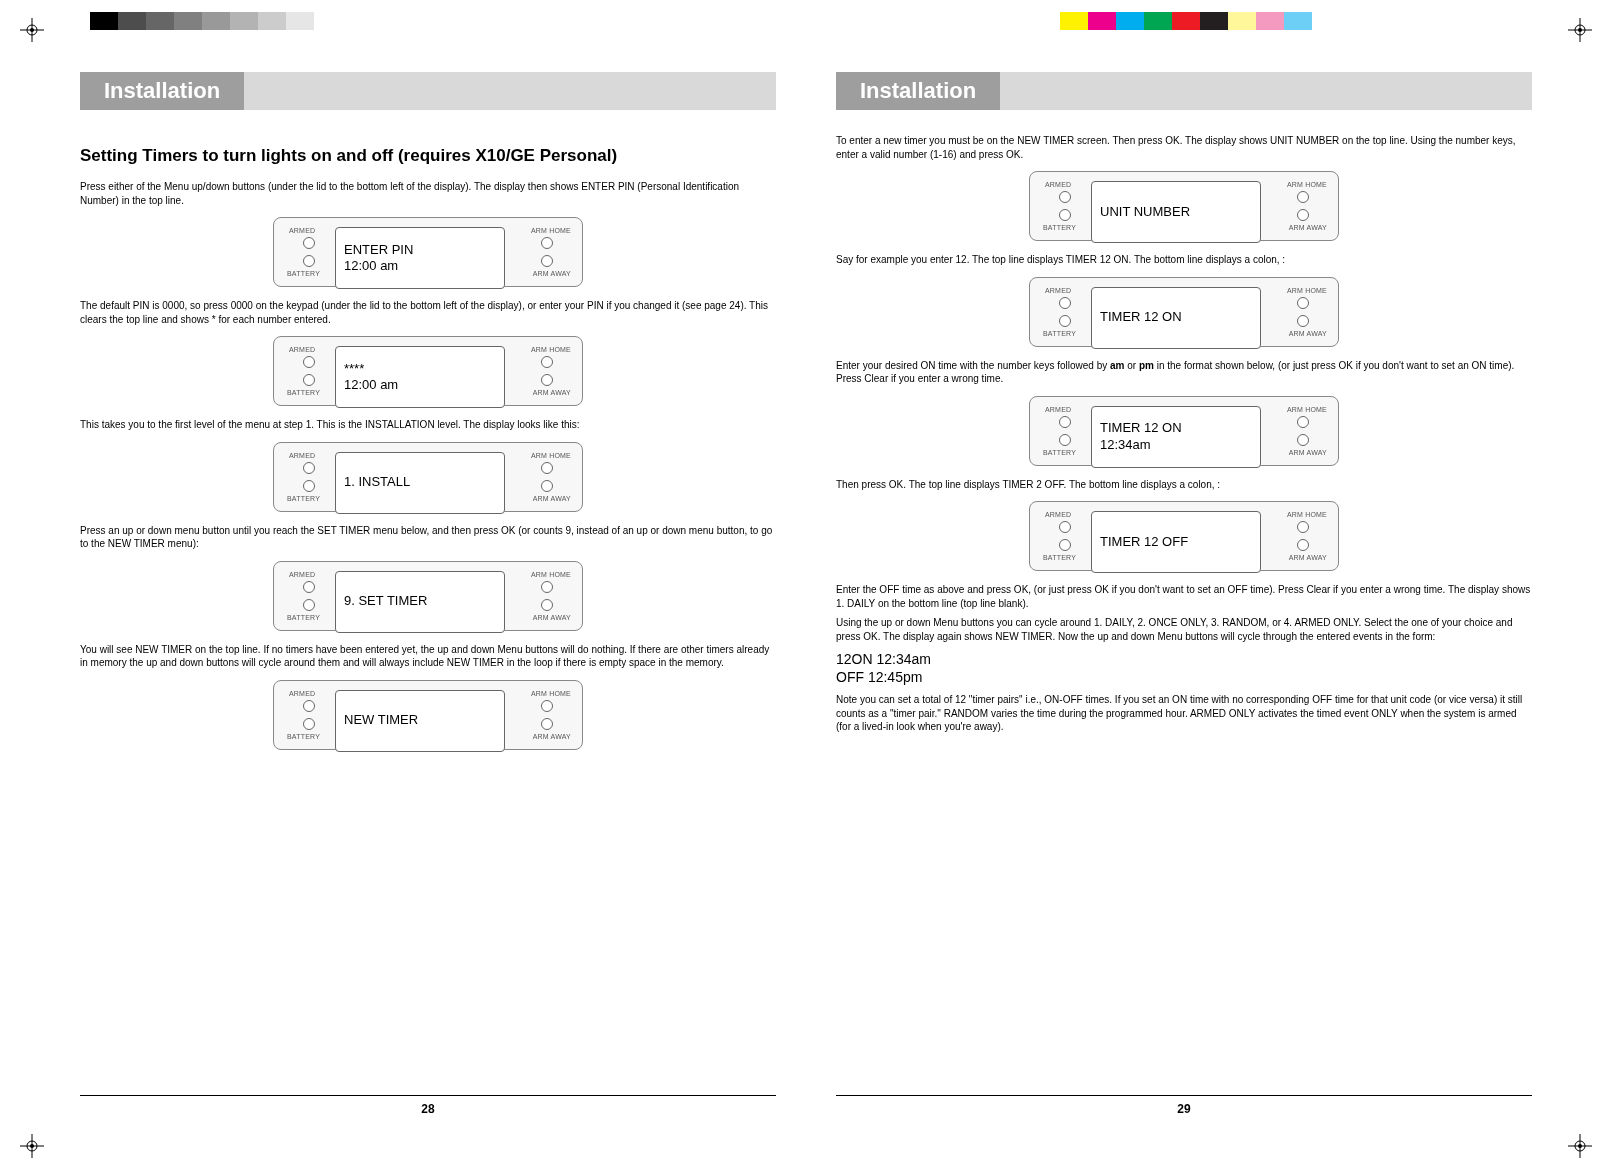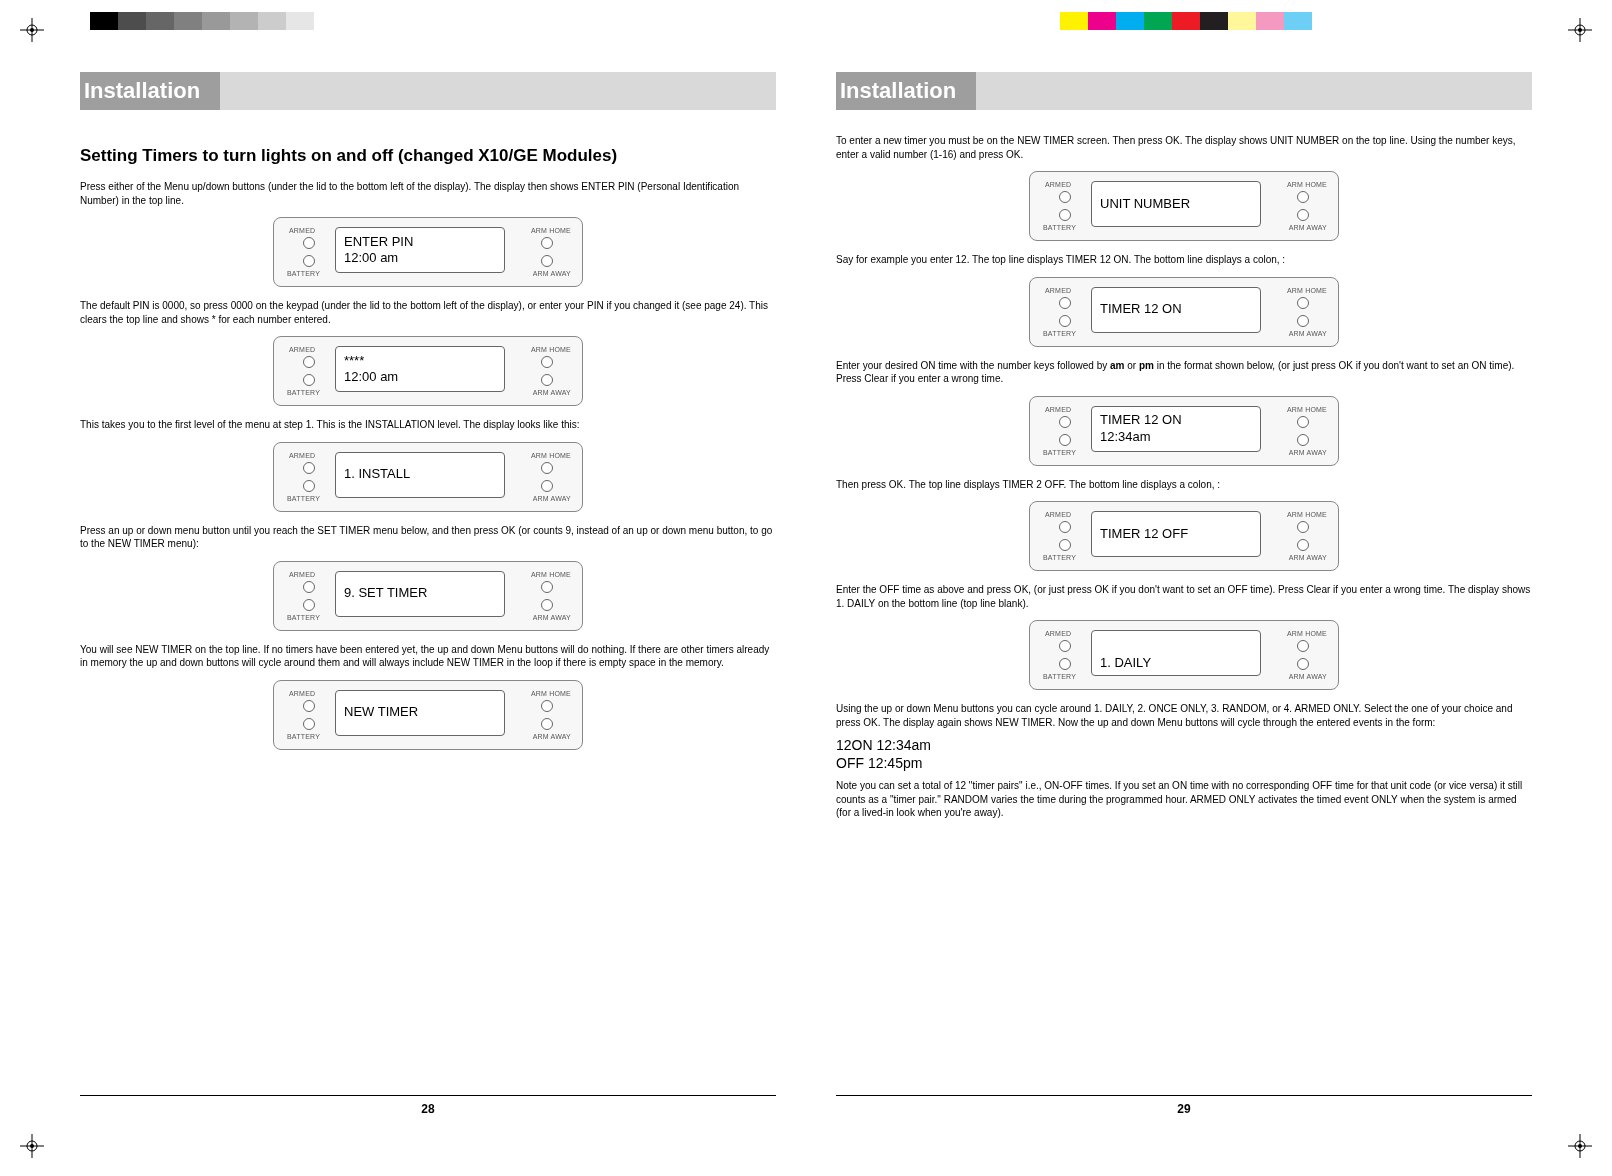--- a/index.html
+++ b/index.html
@@ -48,21 +48,21 @@
   .section-header {
     display: flex;
     align-items: stretch;
     margin-bottom: 24px;
   }
   .section-header .bar {
     background: #9e9e9e;
     color: #fff;
     font-weight: bold;
     font-size: 22px;
-    padding: 6px 4px;
+    padding: 6px 24px;
     min-width: 140px;
     display: flex;
     align-items: center;
   }
   .section-header .tail {
     flex: 1;
     background: #d9d9d9;
   }
   .subtitle {
     font-weight: bold;
@@ -90,21 +90,21 @@
     inset: 0;
     border: 1px solid #888;
     border-radius: 8px;
     background: #f7f7f7;
   }
   .lcd-screen {
     position: absolute;
     top: 10px;
     left: 62px;
     width: 170px;
-    height: 46px;
+    height: 62px;
     border: 1px solid #666;
     border-radius: 4px;
     background: #fff;
     padding: 4px 8px;
     font-size: 13px;
     line-height: 1.25;
     display: flex;
     flex-direction: column;
     justify-content: center;
   }
@@ -200,21 +200,21 @@
   </div>
 
 <div class="spread">
 
   <div class="page">
     <div class="section-header">
       <div class="bar">Installation</div>
       <div class="tail"></div>
     </div>
 
-    <div class="subtitle">Setting Timers to turn lights on and off (changed X10/GE Modules)</div>
+    <div class="subtitle">Setting Timers to turn lights on and off (requires X10/GE Personal)</div>
 
     <div class="body">Press either of the Menu up/down buttons (under the lid to the bottom left of the display). The display then shows ENTER PIN (Personal Identification Number) in the top line.</div>
     <div class="lcd-block">
       <div class="lcd">
         <div class="lcd-frame"></div>
         <span class="lcd-label armed">ARMED</span>
         <span class="lcd-label battery">BATTERY</span>
         <span class="lcd-label armhome">ARM HOME</span>
         <span class="lcd-label armaway">ARM AWAY</span>
         <span class="lcd-dot d1"></span>
@@ -380,36 +380,20 @@
           <span class="lcd-dot d2"></span>
           <span class="lcd-dot d3"></span>
           <span class="lcd-dot d4"></span>
         <div class="lcd-screen">
           <span class="l1">TIMER 12 OFF</span>
         </div>
       </div>
     </div>
 
     <div class="body">Enter the OFF time as above and press OK, (or just press OK if you don't want to set an OFF time). Press Clear if you enter a wrong time. The display shows 1. DAILY on the bottom line (top line blank).</div>
-    <div class="lcd-block">
-      <div class="lcd">
-        <div class="lcd-frame"></div>
-        <span class="lcd-label armed">ARMED</span>
-        <span class="lcd-label battery">BATTERY</span>
-        <span class="lcd-label armhome">ARM HOME</span>
-        <span class="lcd-label armaway">ARM AWAY</span>
-        <span class="lcd-dot d1"></span>
-          <span class="lcd-dot d2"></span>
-          <span class="lcd-dot d3"></span>
-          <span class="lcd-dot d4"></span>
-        <div class="lcd-screen" style="justify-content:flex-end;">
-          <span class="l2">1. DAILY</span>
-        </div>
-      </div>
-    </div>
 
     <div class="body">Using the up or down Menu buttons you can cycle around 1. DAILY, 2. ONCE ONLY, 3. RANDOM, or 4. ARMED ONLY. Select the one of your choice and press OK. The display again shows NEW TIMER. Now the up and down Menu buttons will cycle through the entered events in the form:</div>
     <div class="centered-small">12ON 12:34am</div>
     <div class="centered-small" style="margin-top:-6px;">OFF 12:45pm</div>
 
     <div class="body">Note you can set a total of 12 "timer pairs" i.e., ON-OFF times. If you set an ON time with no corresponding OFF time for that unit code (or vice versa) it still counts as a "timer pair." RANDOM varies the time during the programmed hour. ARMED ONLY activates the timed event ONLY when the system is armed (for a lived-in look when you're away).</div>
 
     <hr class="page-rule">
     <div class="page-num">29</div>
   </div>

